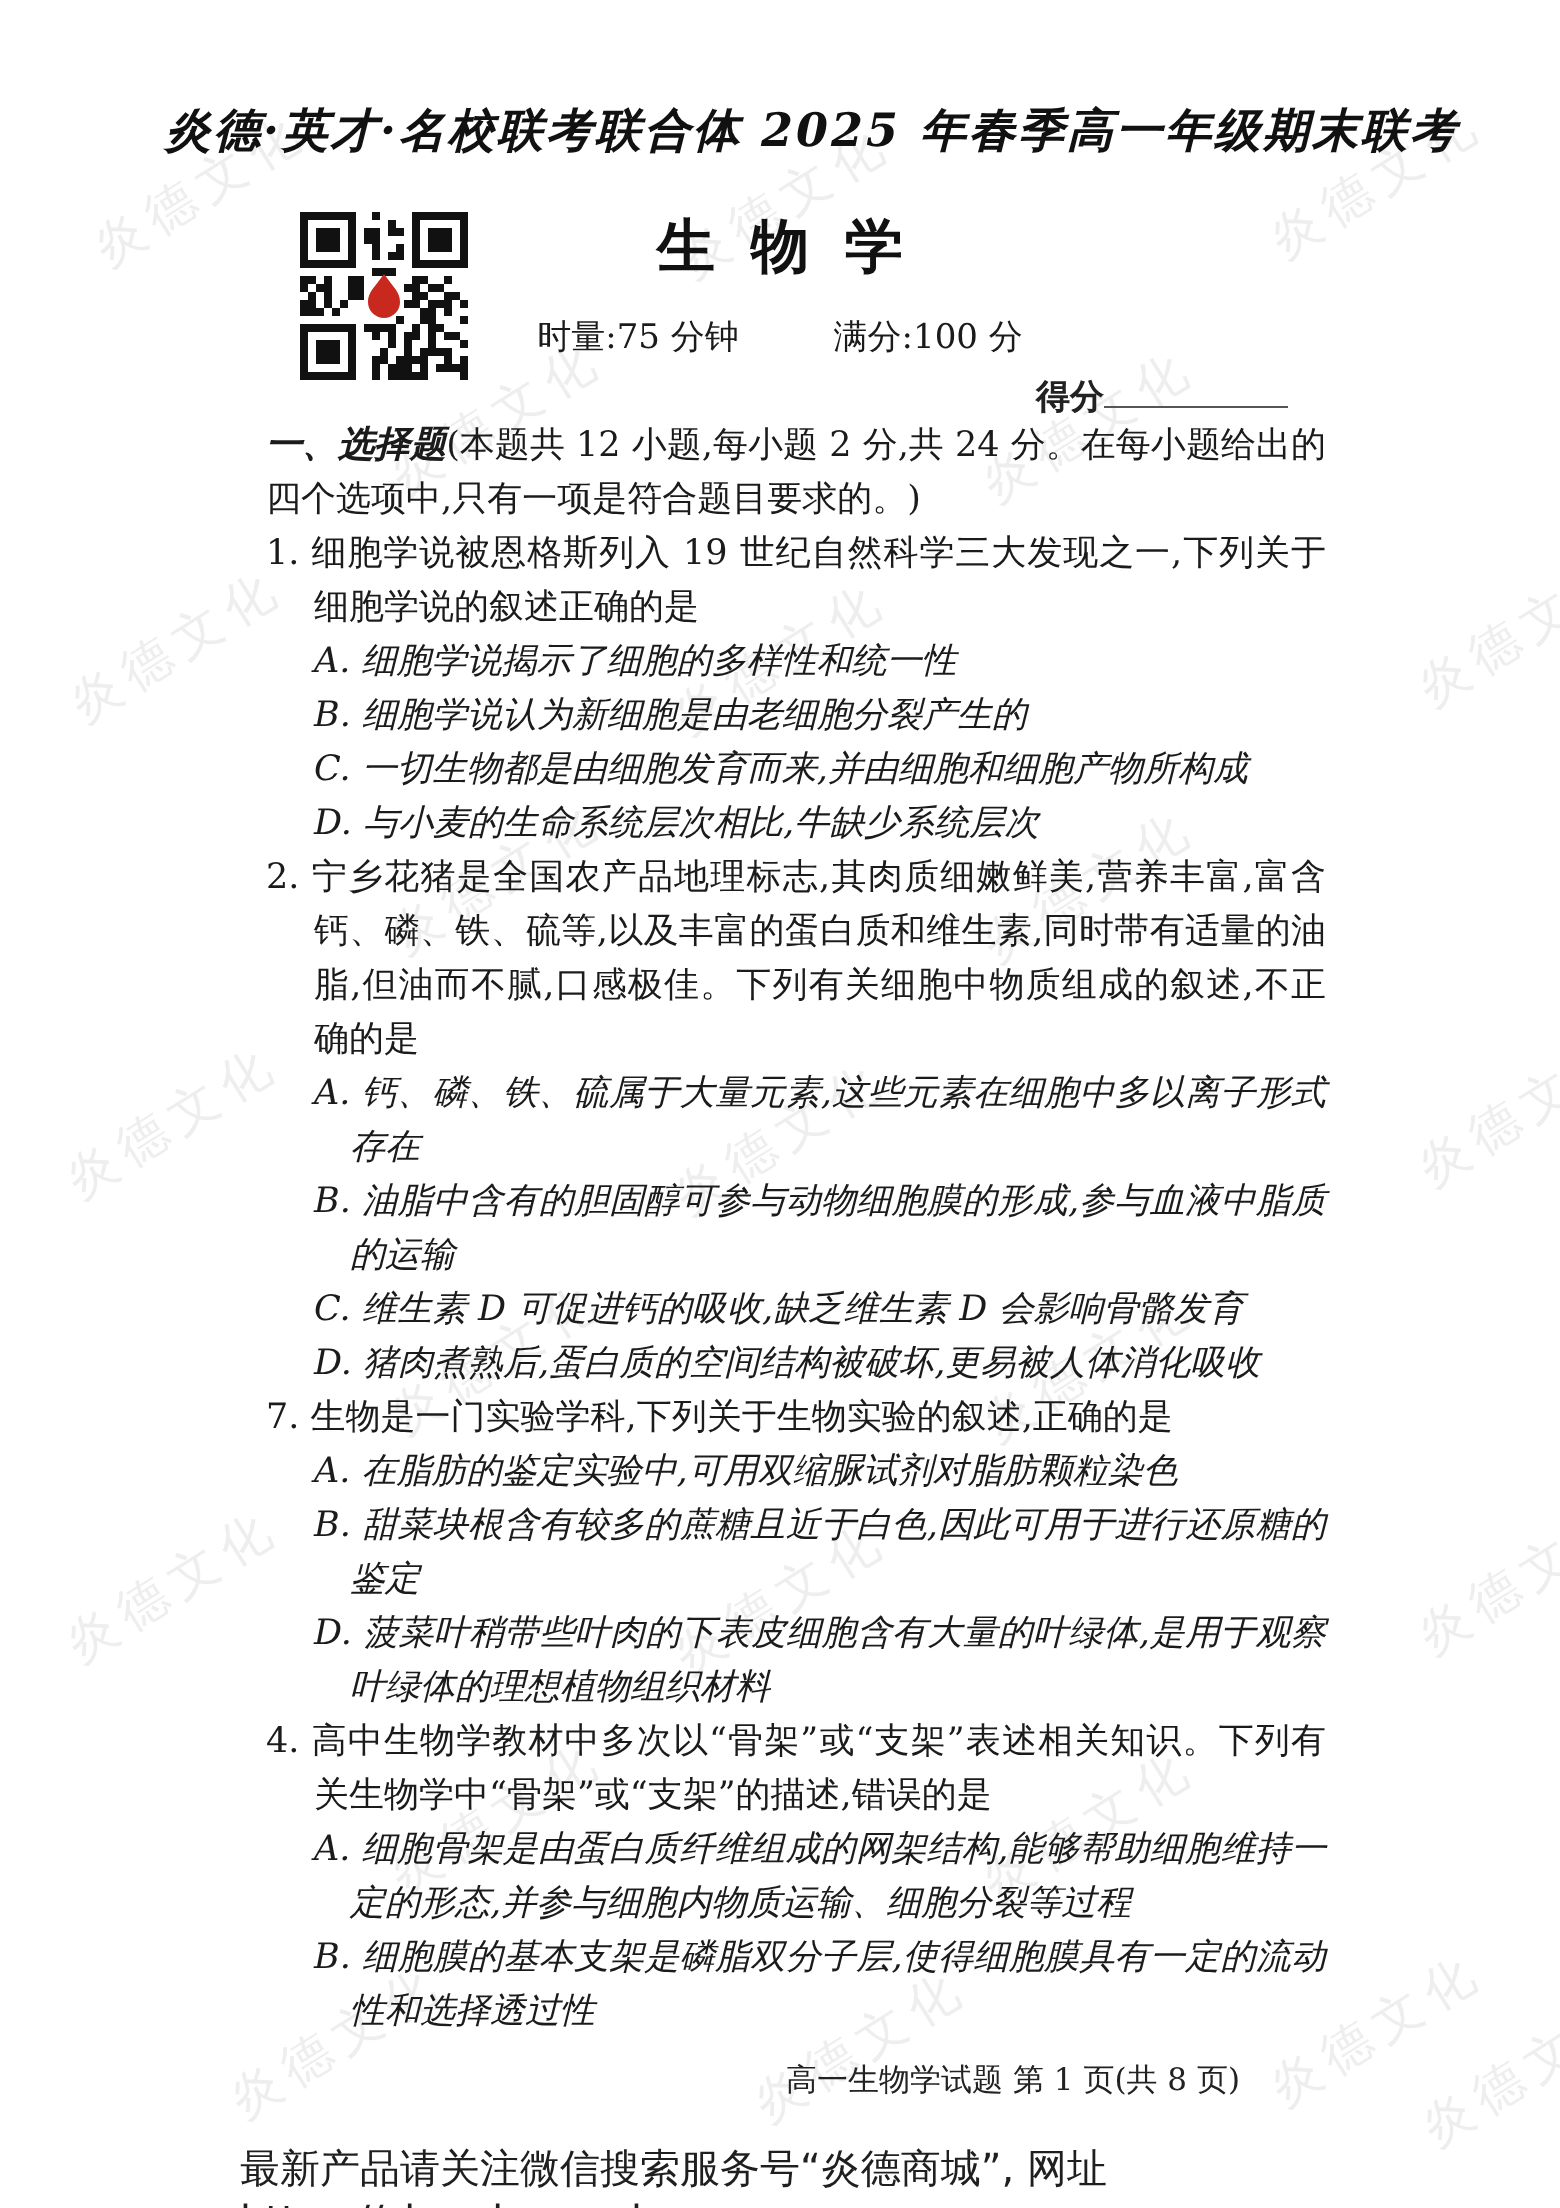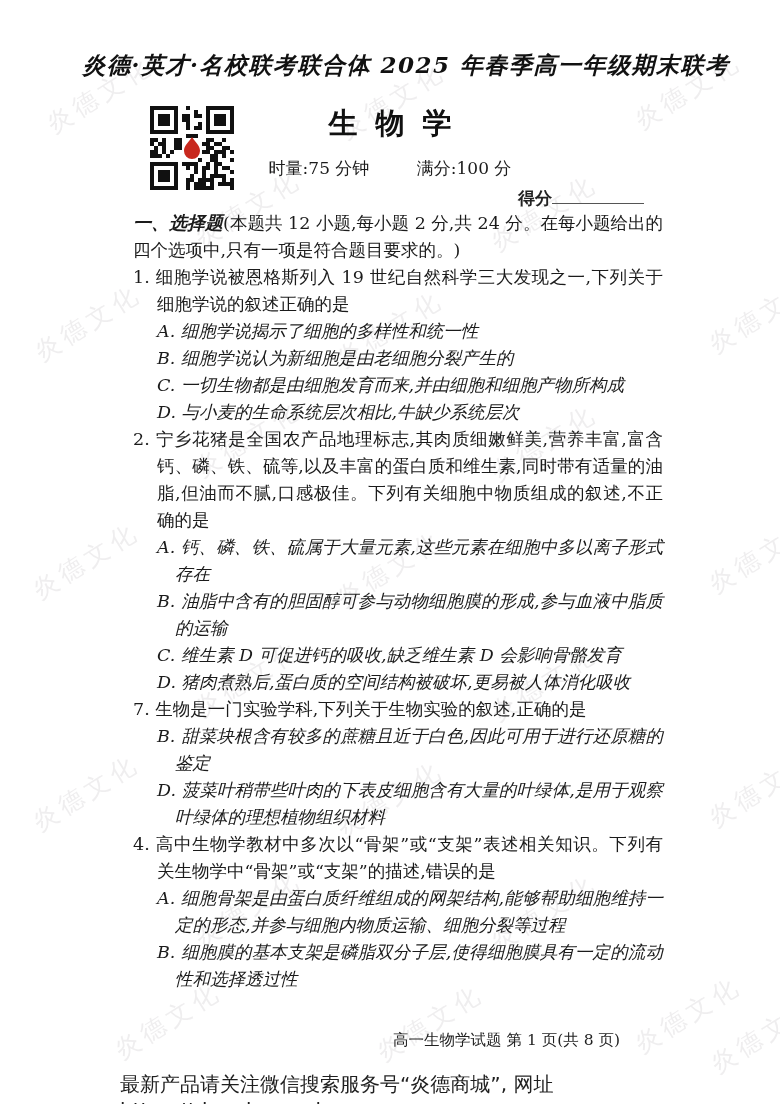--- a/index.html
+++ b/index.html
@@ -215,20 +215,21 @@
         </div>
         <div>
           <p class="stem">2. 宁乡花猪是全国农产品地理标志,其肉质细嫩鲜美,营养丰富,富含钙、磷、铁、硫等,以及丰富的蛋白质和维生素,同时带有适量的油脂,但油而不腻,口感极佳。下列有关细胞中物质组成的叙述,不正确的是</p>
           <p class="opt">A. 钙、磷、铁、硫属于大量元素,这些元素在细胞中多以离子形式存在</p>
           <p class="opt">B. 油脂中含有的胆固醇可参与动物细胞膜的形成,参与血液中脂质的运输</p>
           <p class="opt">C. 维生素 D 可促进钙的吸收,缺乏维生素 D 会影响骨骼发育</p>
           <p class="opt">D. 猪肉煮熟后,蛋白质的空间结构被破坏,更易被人体消化吸收</p>
         </div>
         <div>
           <p class="stem">7. 生物是一门实验学科,下列关于生物实验的叙述,正确的是</p>
+          <p class="opt">A. 在脂肪的鉴定实验中,可用双缩脲试剂对脂肪颗粒染色</p>
           <p class="opt">B. 甜菜块根含有较多的蔗糖且近于白色,因此可用于进行还原糖的鉴定</p>
           <p class="opt">D. 菠菜叶稍带些叶肉的下表皮细胞含有大量的叶绿体,是用于观察叶绿体的理想植物组织材料</p>
         </div>
         <div>
           <p class="stem">4. 高中生物学教材中多次以“骨架”或“支架”表述相关知识。下列有关生物学中“骨架”或“支架”的描述,错误的是</p>
           <p class="opt">A. 细胞骨架是由蛋白质纤维组成的网架结构,能够帮助细胞维持一定的形态,并参与细胞内物质运输、细胞分裂等过程</p>
           <p class="opt">B. 细胞膜的基本支架是磷脂双分子层,使得细胞膜具有一定的流动性和选择透过性</p>
         </div>
       </div>
   </div>

